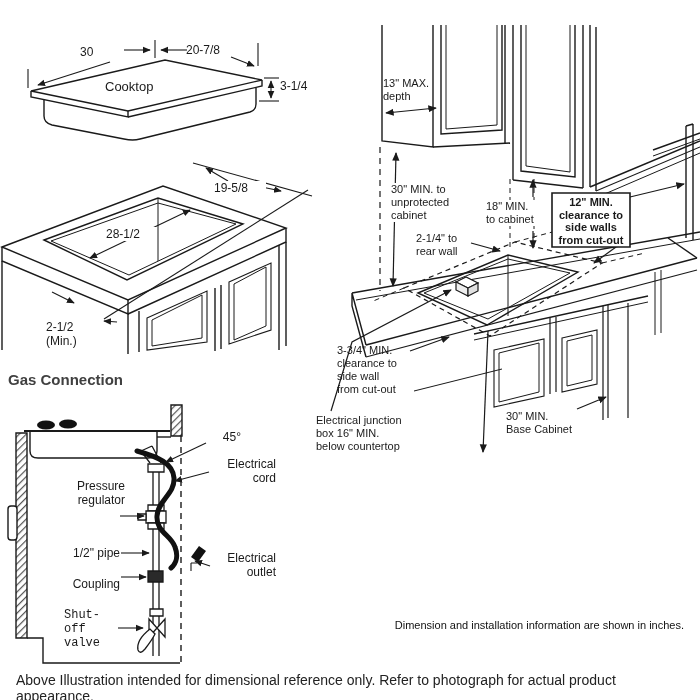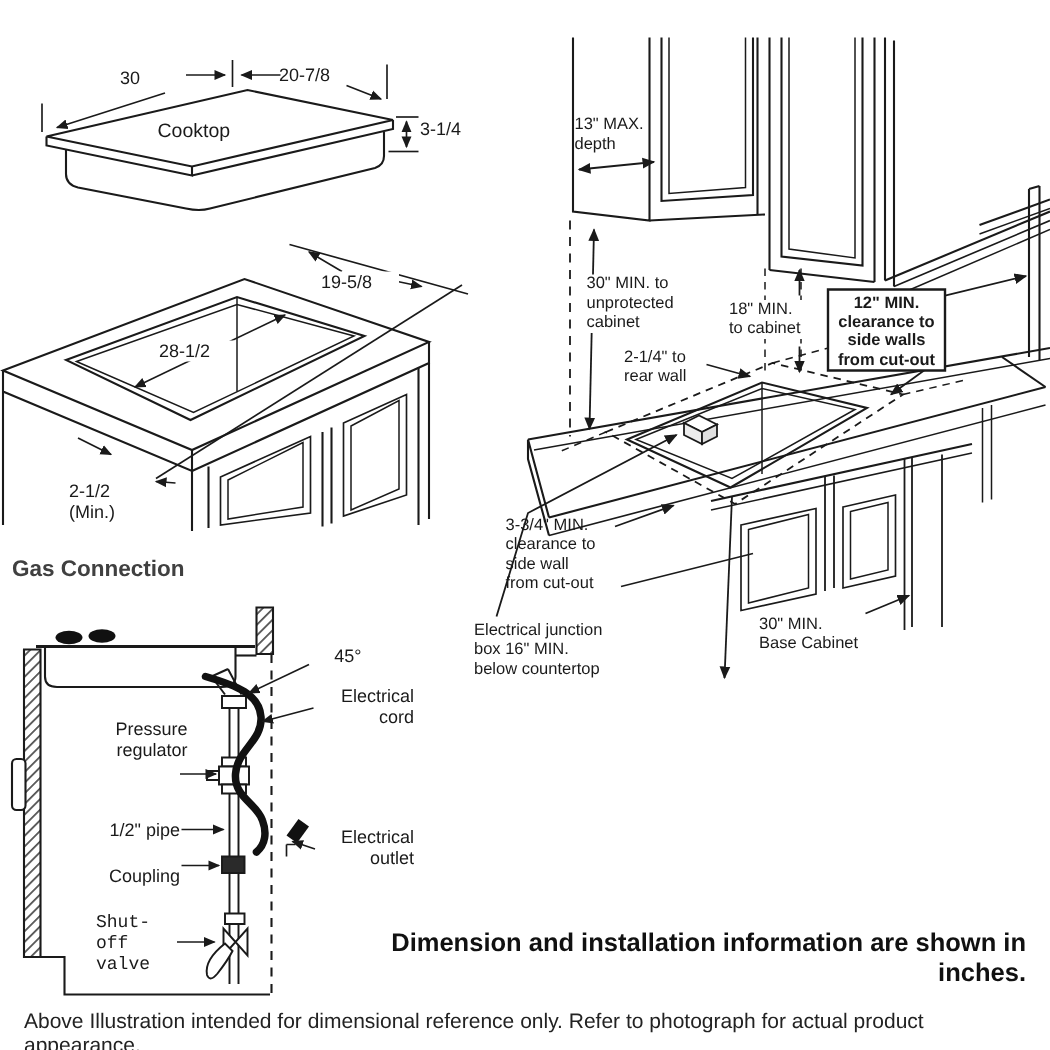--- a/index.html
+++ b/index.html
@@ -5,21 +5,21 @@
   html,body{margin:0;padding:0;background:#fff;}
   #page{position:relative;width:700px;height:700px;background:#fff;overflow:hidden;
         font-family:"Liberation Sans",sans-serif;color:#1a1a1a;}
   #art{position:absolute;left:0;top:0;}
   .lbl{position:absolute;font-size:11px;line-height:13px;white-space:pre-line;color:#1a1a1a;}
   .s12{font-size:12px;line-height:14px;text-align:right;}
   .s13{font-size:13px;line-height:15px;}
   .c{text-align:left;}
   .bg{background:#fff;}
   .heading{position:absolute;font-size:15px;font-weight:bold;color:#404040;}
-  .note-units{position:absolute;font-size:17px;font-weight:bold;text-align:right;color:#111;}
+  .note-units{position:absolute;font-size:11px;font-weight:normal;text-align:right;color:#111;}
   .note-disclaimer{position:absolute;font-size:14px;color:#222;}
   .boxnote{position:absolute;font-size:11px;line-height:12.5px;font-weight:bold;text-align:center;white-space:pre-line;}
   svg path,svg rect,svg ellipse{vector-effect:non-scaling-stroke;}
 </style>
 </head>
 <body>
 
 <div id="page">
 
 <svg id="art" width="700" height="700" viewBox="0 0 700 700" fill="none" stroke="#1a1a1a" stroke-width="1.4">

